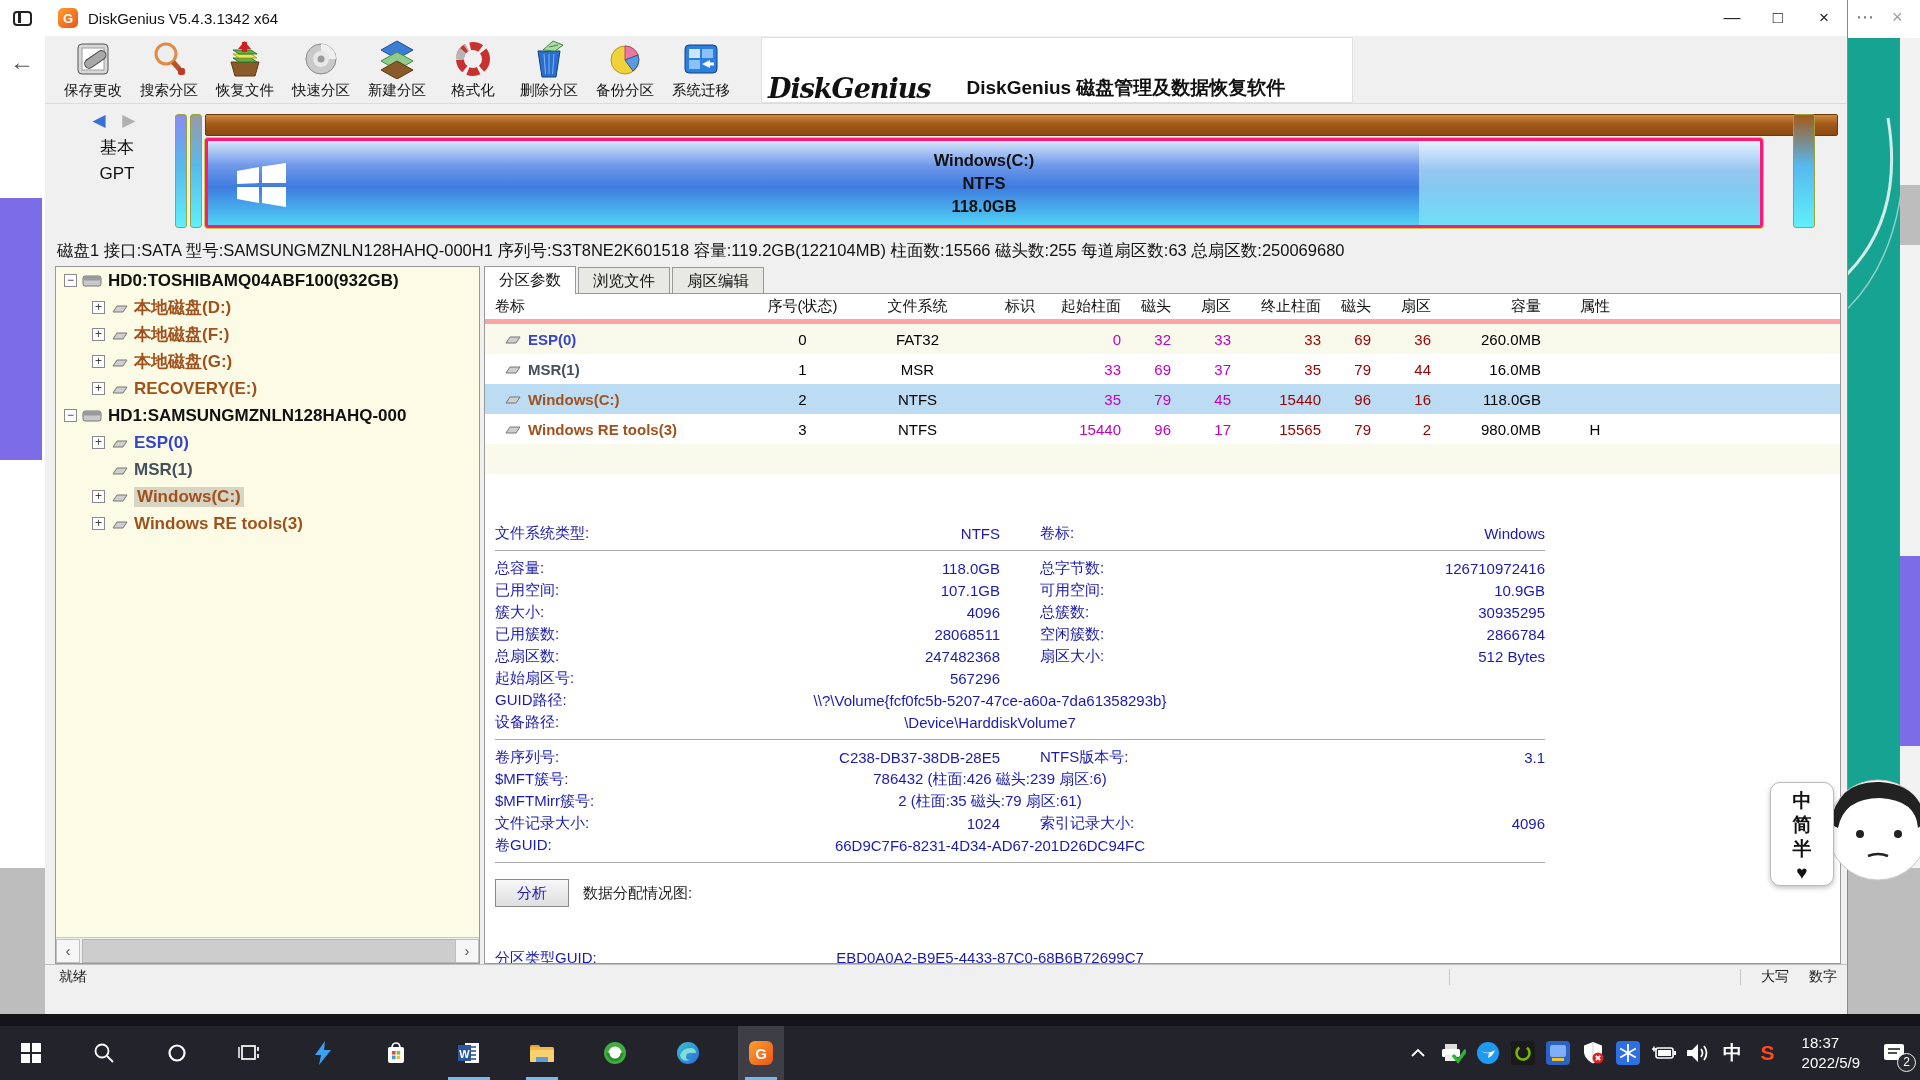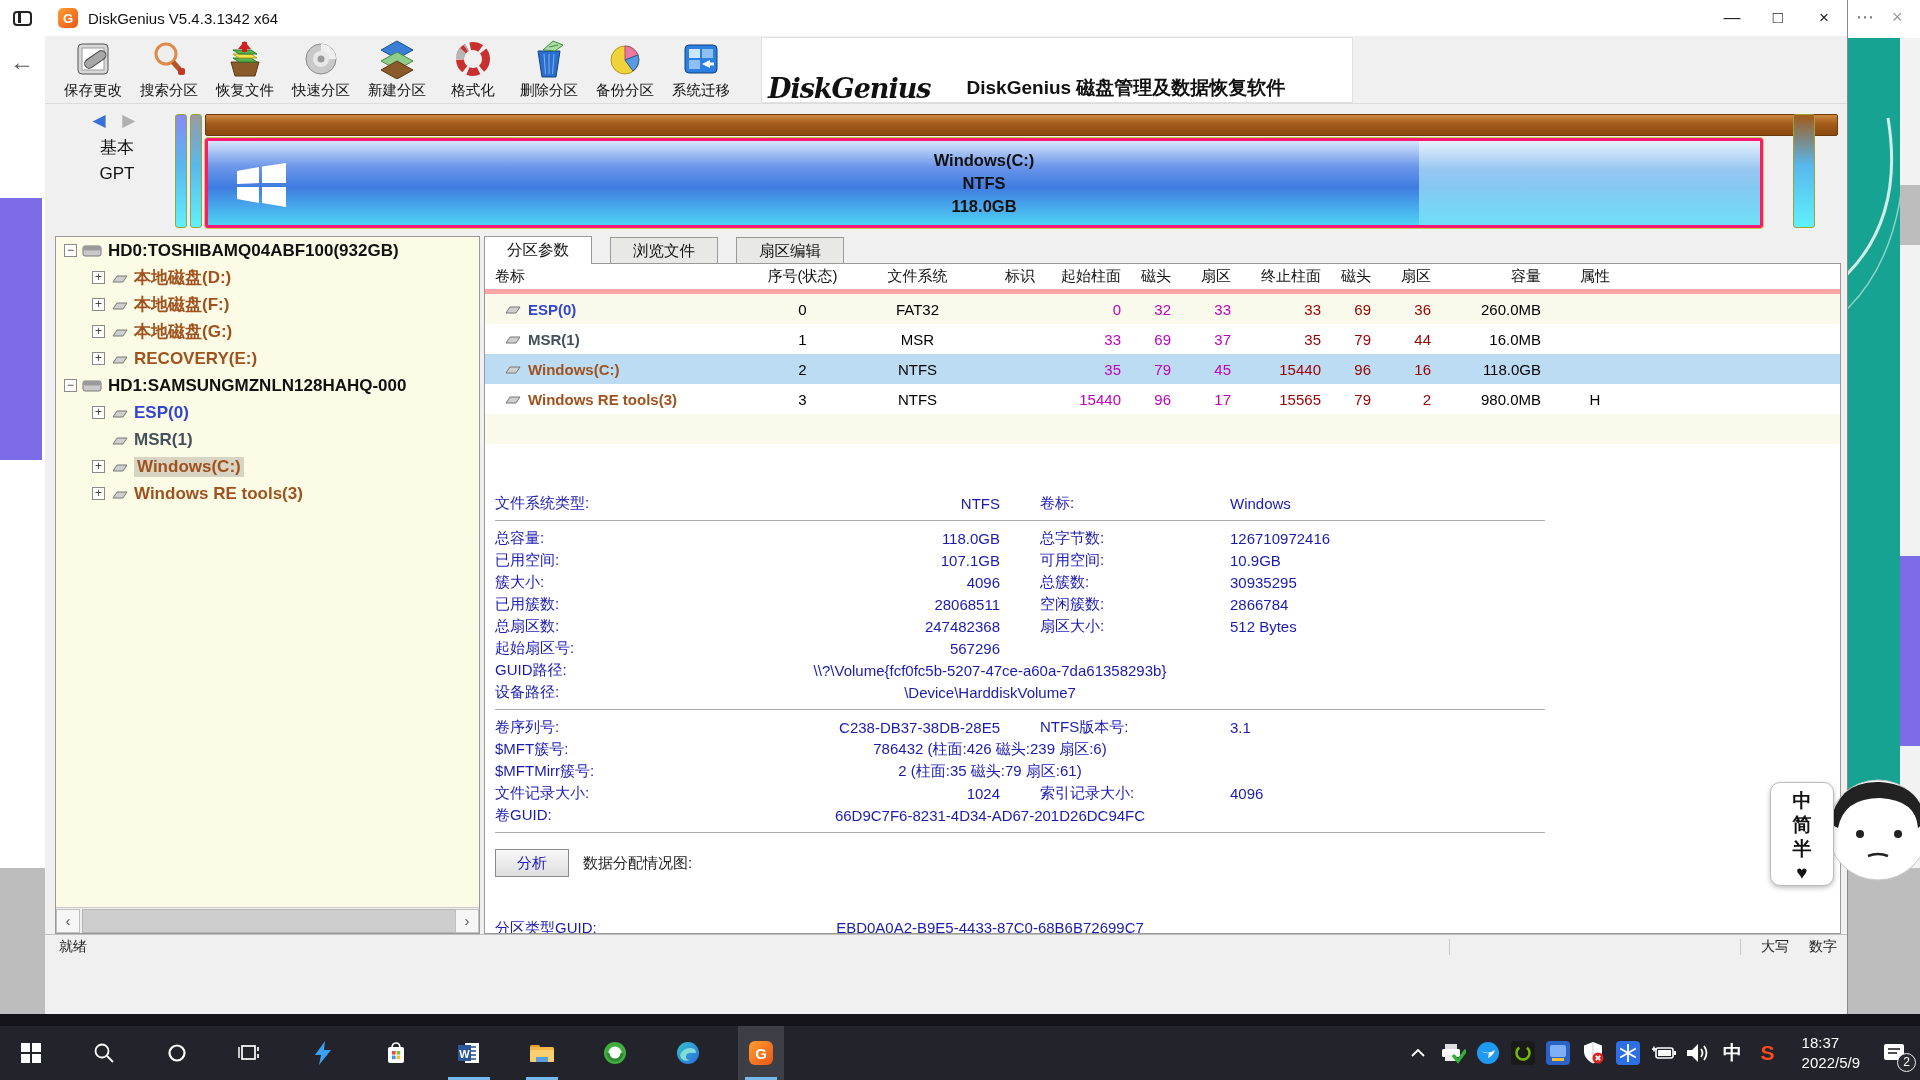--- a/index.html
+++ b/index.html
@@ -84,39 +84,39 @@
   .lv1 { padding-left:36px; }
   .c-black { color:#111; } .c-brown { color:#a0521e; } .c-blue { color:#3344d0; } .c-dark { color:#44505c; }
   .tsel { background:#d8d4c4; padding:0 3px; }
   #tree-hscroll { position:absolute; left:0; bottom:0; width:423px; height:26px; background:#f0f0f0; border-top:1px solid #c8c8c8; }
   #tree-hscroll .sb { position:absolute; top:1px; width:24px; height:24px; border:1px solid #c0c0c0; background:#f6f6f6; text-align:center; line-height:22px; color:#555; font-size:15px; }
   #tree-hscroll .sbl { left:0; } #tree-hscroll .sbr { right:0; }
   #tree-hscroll .thumb { position:absolute; left:26px; top:1px; width:390px; height:24px; background:#cdcdcd; border:1px solid #b5b5b5; }
 
   #rightpanel { flex:1; margin-left:4px; margin-right:6px; display:flex; flex-direction:column; }
   #tabs { height:28px; display:flex; align-items:flex-end; }
-  .tab { height:27px; padding:0 22px; font-size:15.5px; color:#111; display:flex; align-items:center; border:1px solid #999; border-bottom:none; background:#e8e8e4; margin-right:18px; }
+  .tab { height:27px; padding:0 14px; font-size:15.5px; color:#111; display:flex; align-items:center; border:1px solid #999; border-bottom:none; background:#e8e8e4; margin-right:2px; }
   .tab.active { background:#fff; height:28px; position:relative; z-index:2; }
   #panelcontent { position:relative; flex:1; background:#fff; border:1px solid #999; margin-top:-1px; overflow:hidden; }
 
   .trow { display:grid; grid-template-columns:270px 95px 135px 70px 80px 50px 60px 90px 50px 60px 110px 80px; height:30px; align-items:center; font-size:15px; }
   .trow.hdr { height:30px; color:#111; border-bottom:5px solid #fca5a5; }
   .cell { padding:0 4px; white-space:nowrap; overflow:hidden; }
   .al { text-align:left; } .ac { text-align:center; } .ar { text-align:right; padding-right:14px !important; }
   .c0 { padding-left:18px; display:flex; align-items:center; font-weight:bold; }
   .c0 svg { margin-right:6px; flex:none; }
   .mag { color:#c000c0; } .dred { color:#990000; }
   .rESP { background:#fafaec; } .rMSR { background:#fff; } .rWIN { background:#bcdcf4; } .rRE { background:#fff; }
   .stripe { height:30px; background:#fafaec; } .wrow { height:30px; background:#fff; }
 
   
   #details { margin-top:18px; padding-left:10px; width:1060px; color:#1b1bb0; font-size:15px; }
   .drow { display:flex; height:22px; align-items:center; white-space:nowrap; }
   .dl1 { width:175px; } .dv1 { width:330px; text-align:right; }
-  .dl2 { width:190px; margin-left:40px; } .dv2 { flex:1; }
+  .dl2 { width:190px; margin-left:40px; } .dv2 { flex:1; text-align:right; }
   .dwide { width:640px; text-align:center; }
   .ddiv { border-top:1px solid #aaa; margin:6px 0; width:1050px; }
 
   #analyzerow { display:flex; align-items:center; margin:16px 0 0 10px; }
   #analyzebtn { width:74px; height:28px; background:linear-gradient(180deg,#f8f8f8,#dedede); border:1px solid #8a8a8a; font-size:15px; color:#1b1bb0; text-align:center; line-height:26px; }
   #maplabel { margin-left:14px; font-size:15px; color:#222; }
   #partialrow { position:absolute; left:10px; top:655px; display:flex; font-size:15px; color:#1b1bb0; white-space:nowrap; }
   #partialrow .pl { width:175px; } #partialrow .pv { width:640px; text-align:center; }
 
   #statusbar { height:24px; background:#f0f0f0; border-top:1px solid #c0c0c0; display:flex; align-items:center; font-size:14px; color:#222; }
@@ -323,20 +323,21 @@
           <div class="ctext">
             <div>Windows(C:)</div>
             <div>NTFS</div>
             <div>118.0GB</div>
           </div>
         </div>
         <div class="thinbar re" style="left:1618px;width:22px"></div>
       </div>
     </div>
 
+    <div id="diskinfo">磁盘1 接口:SATA  型号:SAMSUNGMZNLN128HAHQ-000H1  序列号:S3T8NE2K601518  容量:119.2GB(122104MB)  柱面数:15566  磁头数:255  每道扇区数:63  总扇区数:250069680</div>
 
     <div id="main">
       <div id="tree">
         <div class="titem lv0 c-black">
           <span class="box">−</span>
           <svg width="21" height="16">
               <rect x="1" y="3" width="18" height="10" rx="2" fill="#c9c9c9" stroke="#777"></rect>
               <rect x="1" y="3" width="18" height="4.5" rx="2" fill="#9a9a9a"></rect>
             </svg>
           <span>HD0:TOSHIBAMQ04ABF100(932GB)</span>

